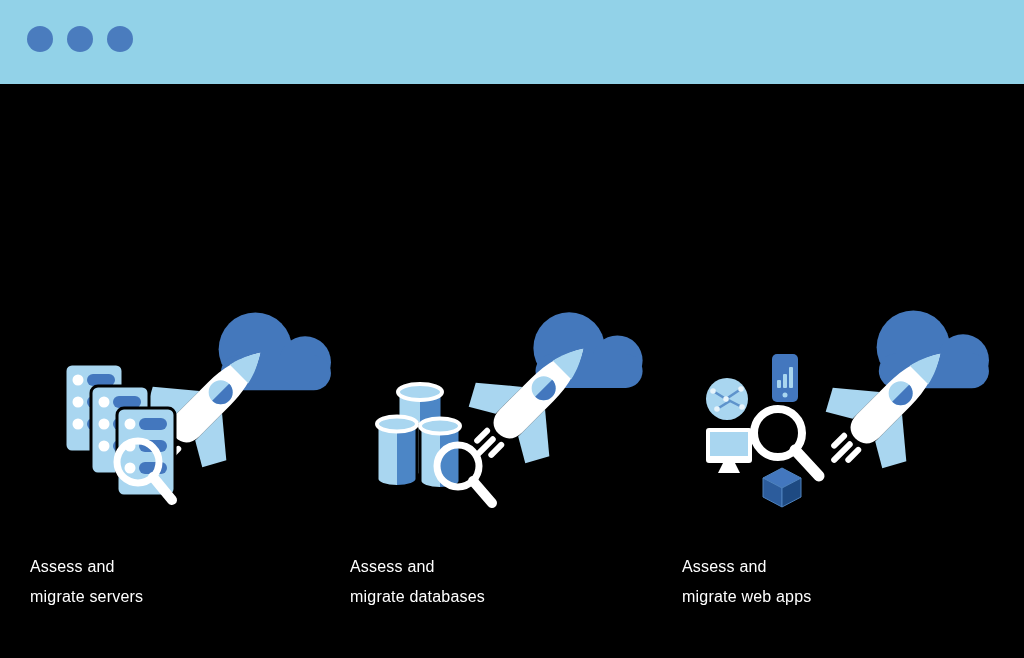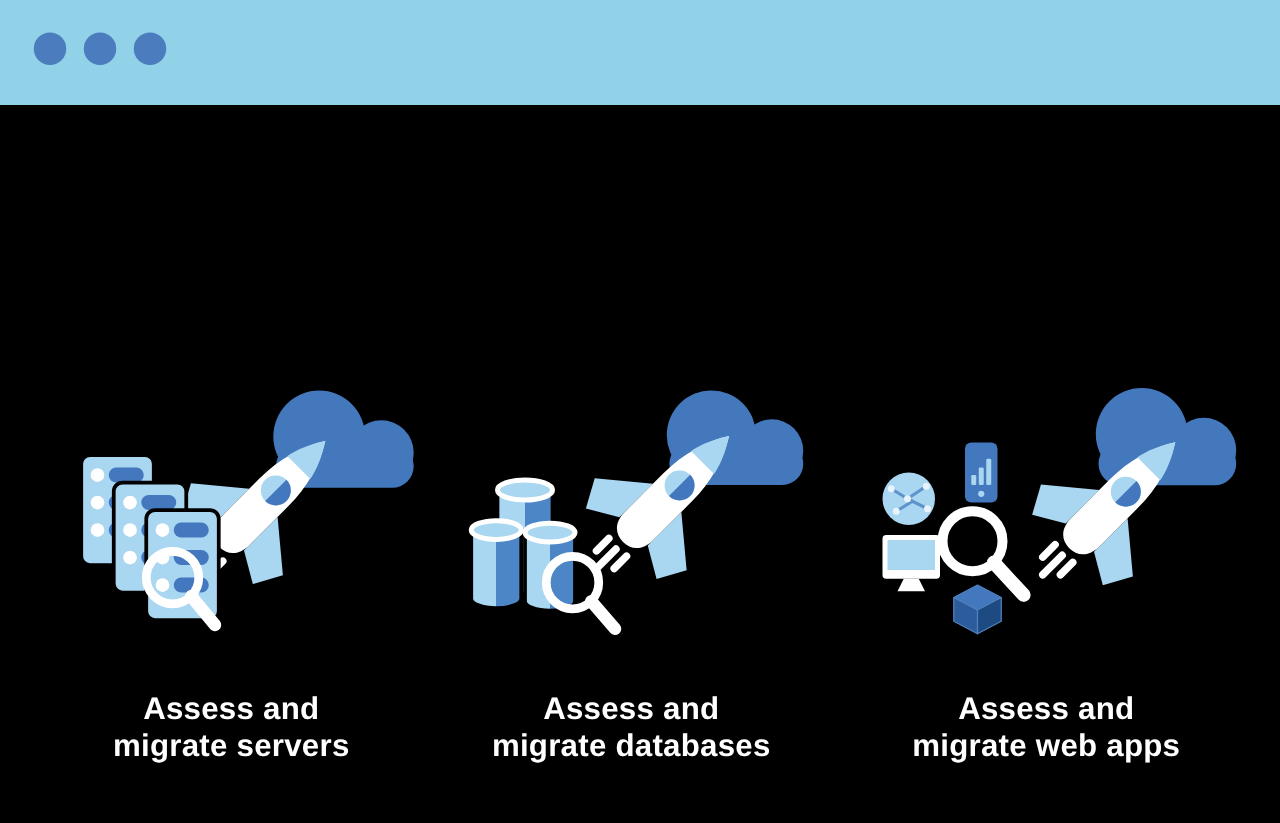--- a/index.html
+++ b/index.html
@@ -20,22 +20,22 @@
   .tdot{
     position:absolute;top:26px;width:26px;height:26px;border-radius:50%;
     background:var(--titlebar-dot);
   }
   .tdot.d1{left:27px}.tdot.d2{left:67px}.tdot.d3{left:107px}
   .canvas{position:absolute;top:84px;left:0;width:1024px;height:574px;background:var(--background);}
   .card{position:absolute;top:220px;width:310px;}
   .card.c1{left:30px}.card.c2{left:370px}.card.c3{left:690px}
   .illu{display:block;width:310px;height:238px;}
   .label{
-    margin-top:10px;color:var(--text);font-size:25px;line-height:30px;
-    font-weight:700;text-align:center;white-space:pre-line;letter-spacing:0.2px;
+    margin-top:10px;color:var(--text);font-size:16px;line-height:30px;
+    font-weight:400;white-space:pre-line;letter-spacing:0.2px;
   }
   .card.c2 .label{transform:translateX(-20px);}
   .card.c3 .label{transform:translateX(-8px);}
   
   .f-light{fill:var(--light-blue);}
   .f-med{fill:var(--medium-blue);}
   .f-cloud{fill:var(--cloud-blue);}
   .f-white{fill:#FFFFFF;}
   .f-dark{fill:var(--dark-blue);}
   .f-darker{fill:var(--darker-blue);}

